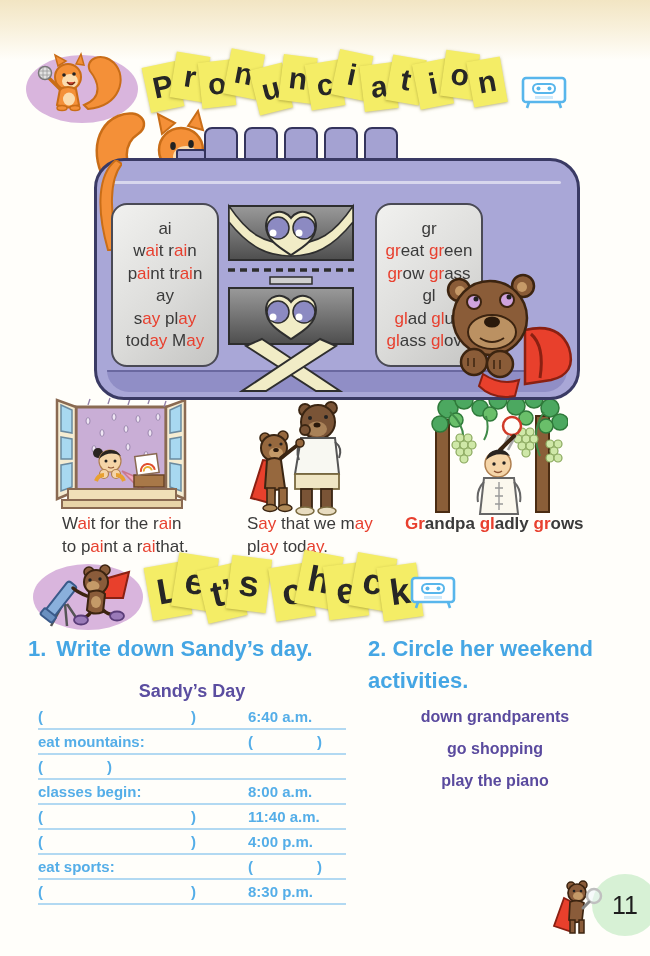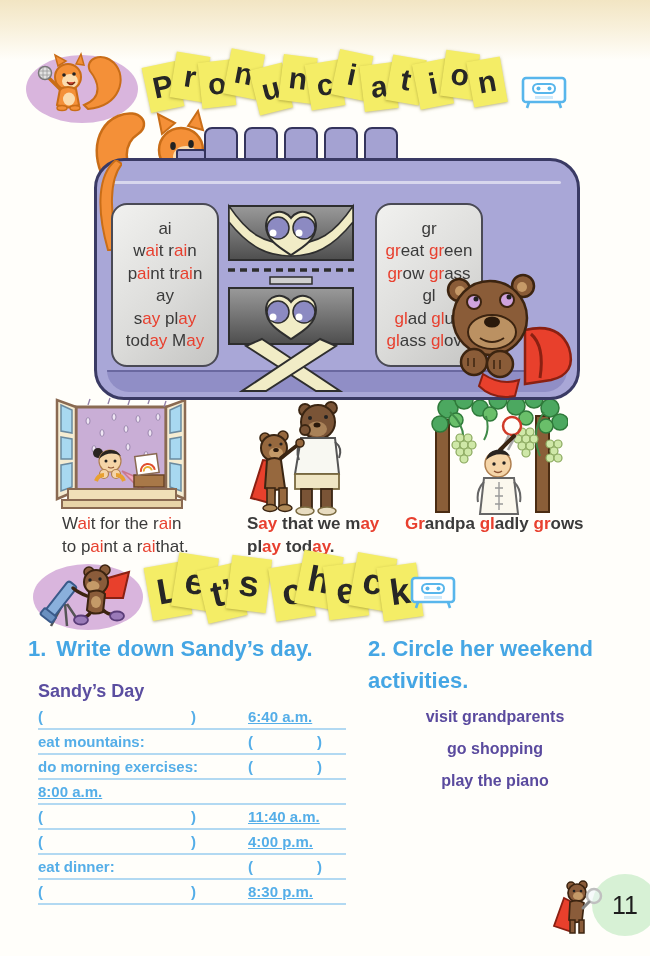--- a/index.html
+++ b/index.html
@@ -45,32 +45,32 @@
   .deck{left:228px;top:200px;z-index:2;}
   .tail-front{left:94px;top:160px;z-index:2;}
   .lean-bear{left:437px;top:268px;z-index:3;}
   .peek{left:88px;top:106px;z-index:0;}
   
   #window-scene{left:54px;top:397px;}
   #bears-scene{left:243px;top:400px;}
   #grapes-scene{left:426px;top:392px;}
   .caption{top:512px;font:17px/23px "Liberation Sans",sans-serif;color:#3b3b3b;white-space:nowrap;}
   #caption-1{left:54px;margin-left:8px;}
-  #caption-2{left:247px;font-weight:bold;}
+  #caption-2{left:247px;}
   #caption-3{left:405px;font-weight:bold;}
   
   .task-header{font:bold 22px/32px "Liberation Sans",sans-serif;color:#45a6e4;white-space:nowrap;}
   #h1{left:28px;top:633px;display:flex;gap:10px;}
   #h2{left:368px;top:633px;width:275px;white-space:normal;}
   .sandy{left:38px;top:680px;width:308px;}
-  .t-title{text-align:left;font:bold 18px/22px "Liberation Sans",sans-serif;color:#5b4ea0;margin-bottom:3px;}
+  .t-title{text-align:center;font:bold 18px/22px "Liberation Sans",sans-serif;color:#5b4ea0;margin-bottom:3px;}
   .t-row{height:23px;display:flex;align-items:center;border-bottom:2px solid #b2d9f2;
      font:bold 15px/20px "Liberation Sans",sans-serif;color:#55aee8;}
   .t-left{width:210px;display:flex;align-items:center;}
-  .t-right{flex:1;display:flex;align-items:center;text-decoration:underline;}
+  .t-right{flex:1;display:flex;align-items:center;}
   .gap{display:inline-block;}
   .g-wide{width:148px;}
   .g-small{width:64px;}
   #acts{left:364px;top:701px;width:262px;}
   .act{height:32px;display:flex;align-items:center;justify-content:center;
      font:bold 16px/20px "Liberation Sans",sans-serif;color:#5a4a9e;}
   
   .page-circle{left:592px;top:874px;width:66px;height:62px;border-radius:50%;background:#d7f1d5;
      display:flex;align-items:center;justify-content:center;
      font:25px/25px "Liberation Sans",sans-serif;color:#1d1d1d;}
@@ -445,67 +445,67 @@
       </div>
       <div class="t-row">
         <div class="t-left">eat mountains:</div>
         <div class="t-right blank">
           <span>(</span>
           <span class="gap g-small"></span>
           <span>)</span>
         </div>
       </div>
       <div class="t-row">
-        <div class="t-left">do morning exercises:</div>
         <div class="t-right blank">
           <span>(</span>
           <span class="gap g-small"></span>
           <span>)</span>
         </div>
       </div>
       <div class="t-row">
+        <div class="t-left">classes begin:</div>
         <div class="t-right">8:00 a.m.</div>
       </div>
       <div class="t-row">
         <div class="t-left blank">
           <span>(</span>
           <span class="gap g-wide"></span>
           <span>)</span>
         </div>
         <div class="t-right">11:40 a.m.</div>
       </div>
       <div class="t-row">
         <div class="t-left blank">
           <span>(</span>
           <span class="gap g-wide"></span>
           <span>)</span>
         </div>
         <div class="t-right">4:00 p.m.</div>
       </div>
       <div class="t-row">
-        <div class="t-left">eat dinner:</div>
+        <div class="t-left">eat sports:</div>
         <div class="t-right blank">
           <span>(</span>
           <span class="gap g-small"></span>
           <span>)</span>
         </div>
       </div>
       <div class="t-row">
         <div class="t-left blank">
           <span>(</span>
           <span class="gap g-wide"></span>
           <span>)</span>
         </div>
         <div class="t-right">8:30 p.m.</div>
       </div>
     </div>
 </div>
 
 <div class="abs" id="acts">
-    <div class="act">visit grandparents</div>
+    <div class="act">down grandparents</div>
     <div class="act">go shopping</div>
     <div class="act">play the piano</div>
   </div>
 
 <svg class="abs mag-bear" width="54" height="62" viewBox="0 0 54 62">
   <path d="M12,22 L2,50 L20,56 L20,26 Z" fill="#e8402c" stroke="#8a2012" stroke-width="1.8"></path>
   <circle cx="19" cy="10" r="4" fill="#8a5c3a" stroke="#3c2410" stroke-width="1.5"></circle>
   <circle cx="31" cy="9" r="4" fill="#8a5c3a" stroke="#3c2410" stroke-width="1.5"></circle>
   <circle cx="25" cy="17" r="9" fill="#8a5c3a" stroke="#3c2410" stroke-width="1.7"></circle>
   <ellipse cx="26" cy="20" rx="5" ry="4" fill="#c49a68"></ellipse>

